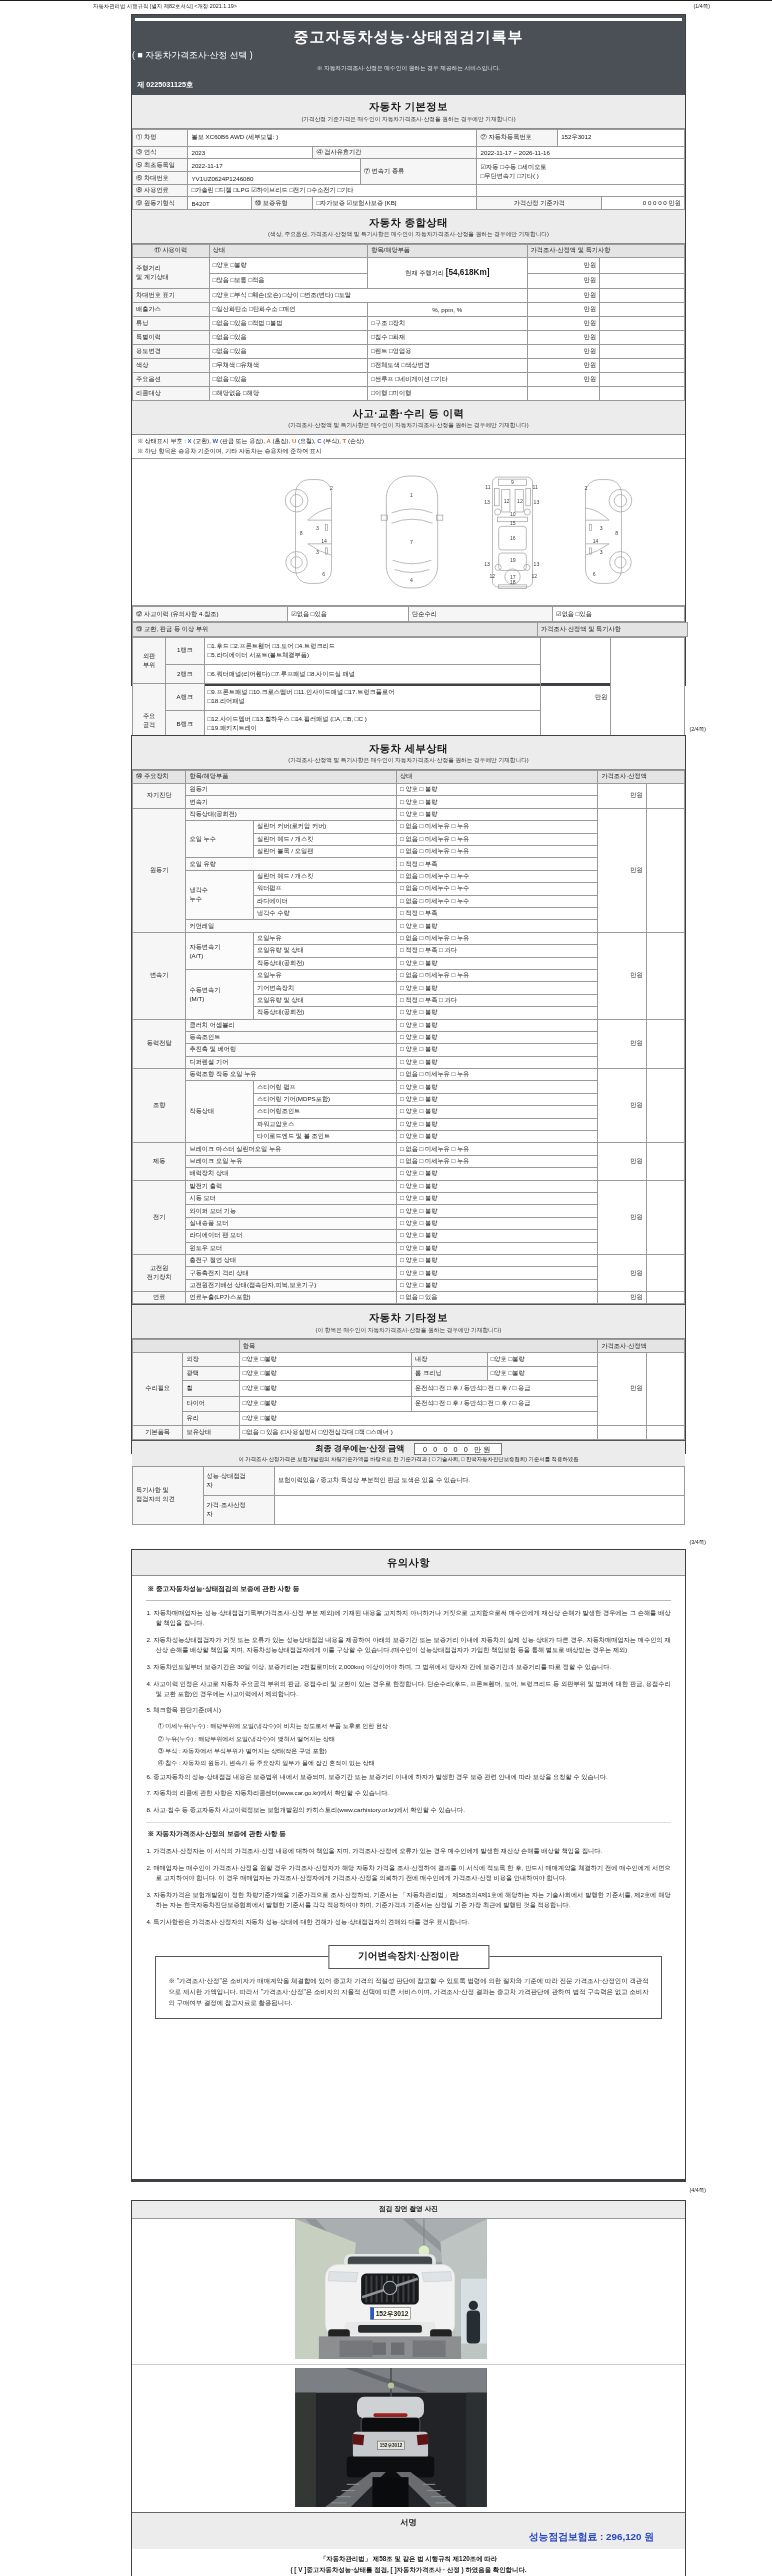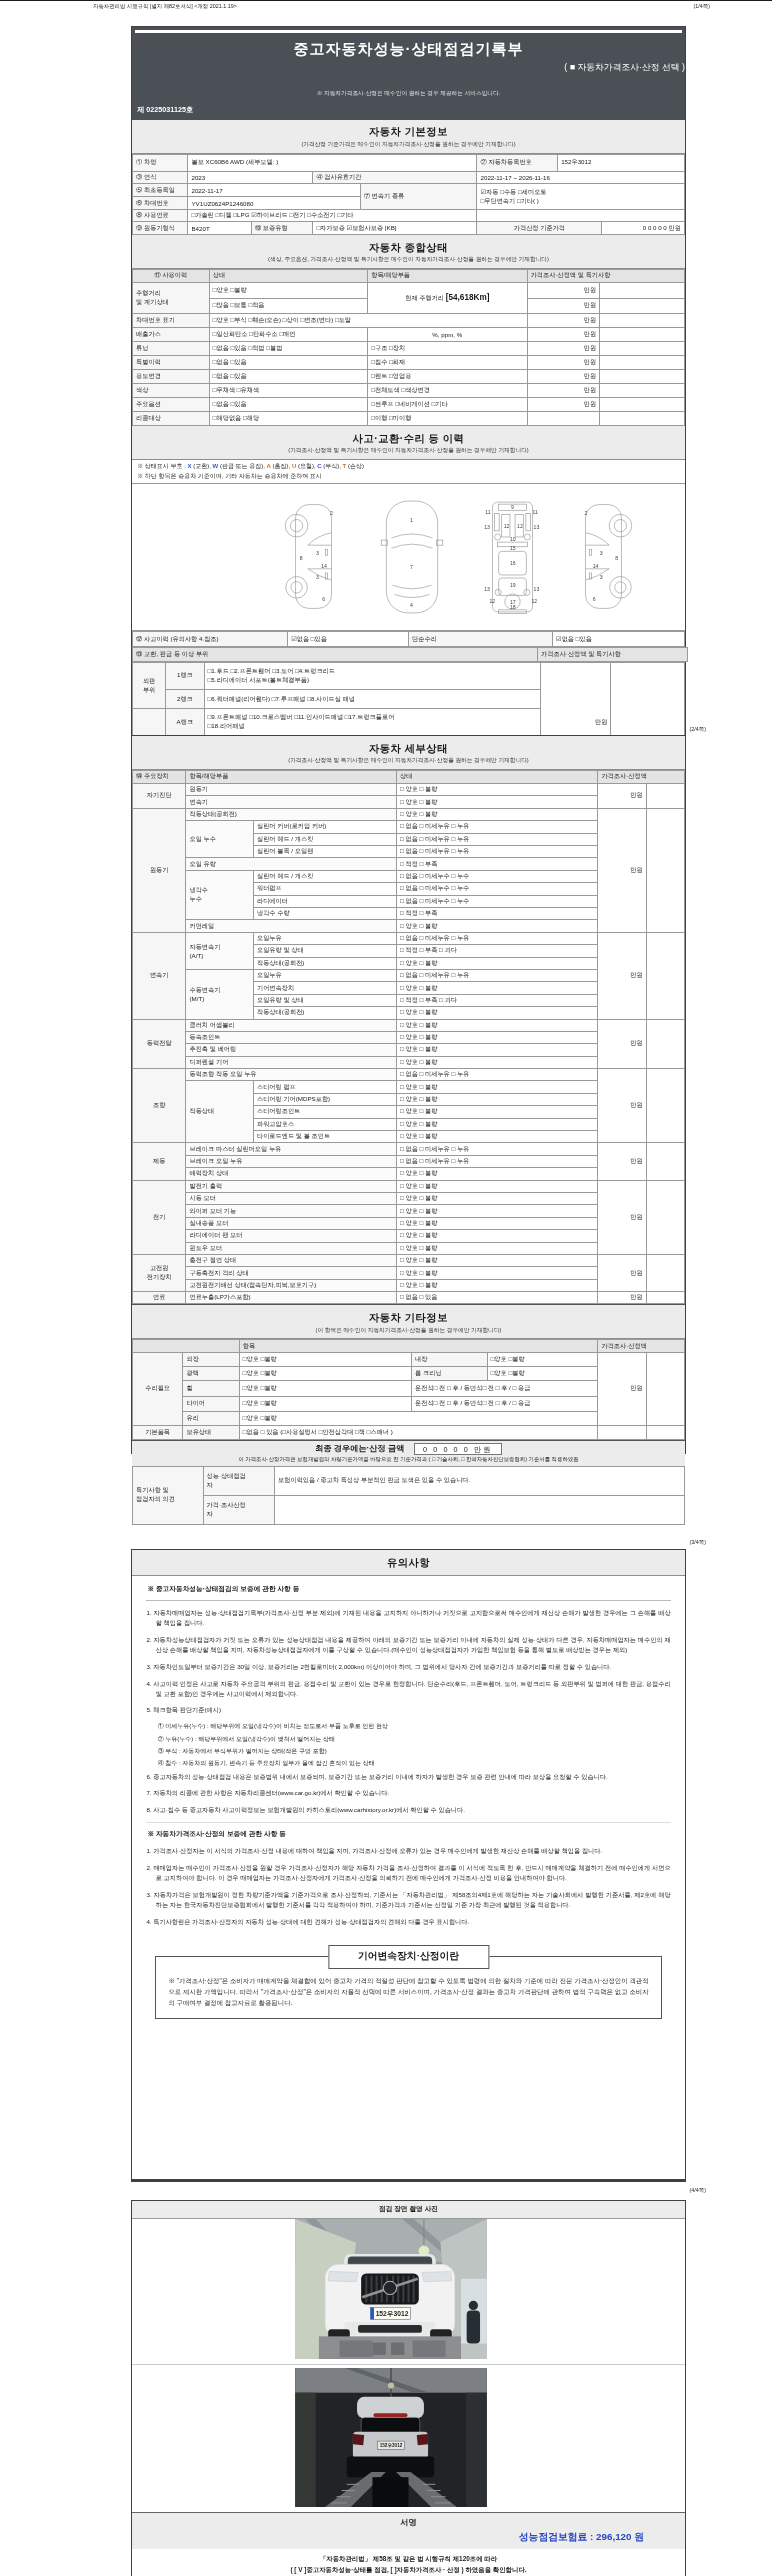--- a/index.html
+++ b/index.html
@@ -5,21 +5,21 @@
   html,body{margin:0;padding:0;background:#fff;}
   body{font-family:"Liberation Sans",sans-serif;color:#1a1a1a;}
   .sheet{position:relative;width:773px;height:2576px;background:#fff;overflow:hidden;border-top:1px solid #1c1c1c;}
   .topcap{position:absolute;top:1.5px;left:93px;right:63px;display:flex;justify-content:space-between;font-size:5.4px;color:#222;}
   .pagemark{position:absolute;right:67px;font-size:5.4px;color:#222;}
   .formbox{position:absolute;left:131px;width:555px;border:1.5px solid #3e4043;border-bottom-width:3.1px;background:#fff;box-sizing:border-box;}
   
   .darkhead{background:#4a5056;color:#fff;padding:2.1px 0 3.1px;}
   .whitestripe{height:3.1px;background:#fff;margin:1px 2.6px 7.2px;}
   .main-title{text-align:center;font-size:15px;font-weight:bold;letter-spacing:1px;margin:2.1px 0 3.1px;}
-  .sub-title{text-align:right;font-size:8.8px;margin:1px 0 16px;}
+  .sub-title{text-align:left;font-size:8.8px;margin:1px 0 3px;}
   .head-note{text-align:center;font-size:5.7px;color:#e8e8e8;margin-bottom:5.2px;}
   .doc-no{font-size:7.2px;font-weight:bold;padding:1px 5.2px 2.1px;}
   
   .band{background:#ececec;border-bottom:0.5px solid #8e8e8e;text-align:center;padding:4.6px 0 3.6px;}
   .band h2{margin:1px 0 1.5px;font-size:10.3px;letter-spacing:0.5px;}
   .bandnote{font-size:5.7px;color:#333;}
   
   table.frm{width:100%;border-collapse:collapse;table-layout:fixed;}
   table.frm td{border:0.5px solid #9a9a9a;font-size:6.2px;padding:1px 3.1px;vertical-align:middle;white-space:pre-line;overflow:hidden;}
   td.lbl{background:#f6f6f6;}
@@ -55,34 +55,34 @@
   .ns{font-size:6px;line-height:1.55;margin:0 0 3.1px 11.3px;}
   .mention-box{border:0.8px solid #555;margin:17.5px 23px 9.3px;position:relative;padding:17.5px 12.4px 9.3px;}
   .mention-title{position:absolute;top:-12.4px;left:50%;transform:translateX(-50%);background:#fff;border:0.7px solid #555;padding:4.6px 29px;font-size:9.8px;font-weight:bold;white-space:nowrap;}
   .mention-text{font-size:6.4px;line-height:1.75;text-align:justify;}
   
   .photoband{background:#ececec;border-bottom:0.5px solid #999;text-align:center;font-size:6.7px;font-weight:bold;padding:4.1px 0;}
   .photo{margin-left:163px;width:192px;}
   .photo-sep{border-top:0.5px solid #ccc;margin:3.1px 0;}
   .signband{background:#ececec;border-top:0.8px solid #666;padding:3.1px 0 5.2px;margin-top:3.1px;}
   .sign-title{text-align:center;font-size:8.2px;font-weight:bold;}
-  .ins-fee{text-align:right;padding-right:41px;font-size:9.8px;font-weight:bold;color:#2947c4;margin-top:3.1px;}
+  .ins-fee{text-align:right;padding-right:31px;font-size:9.8px;font-weight:bold;color:#2947c4;margin-top:3.1px;}
   .confirm{background:#fff;text-align:center;padding-top:5.2px;font-size:6.4px;font-weight:600;line-height:1.7;}
 </style>
 </head>
 <body>
 
 <div class="sheet">
 
   <div class="topcap">
     <span>자동차관리법 시행규칙 [별지 제82호서식] &lt;개정 2021.1.19&gt;</span>
     <span>(1/4쪽)</span>
   </div>
 
-  <div class="formbox" style="top:25px;height:754px;">
+  <div class="formbox" style="top:13px;height:672px;">
     <div class="darkhead">
       <div class="whitestripe"></div>
       <div class="main-title">중고자동차성능·상태점검기록부</div>
       <div class="sub-title">( ■ 자동차가격조사·산정 선택 )</div>
       <div class="head-note">※ 자동차가격조사·산정은 매수인이 원하는 경우 제공하는 서비스입니다.</div>
       <div class="doc-no">제 0225031125호</div>
     </div>
 
     <div class="band">
       <h2>자동차 기본정보</h2>

